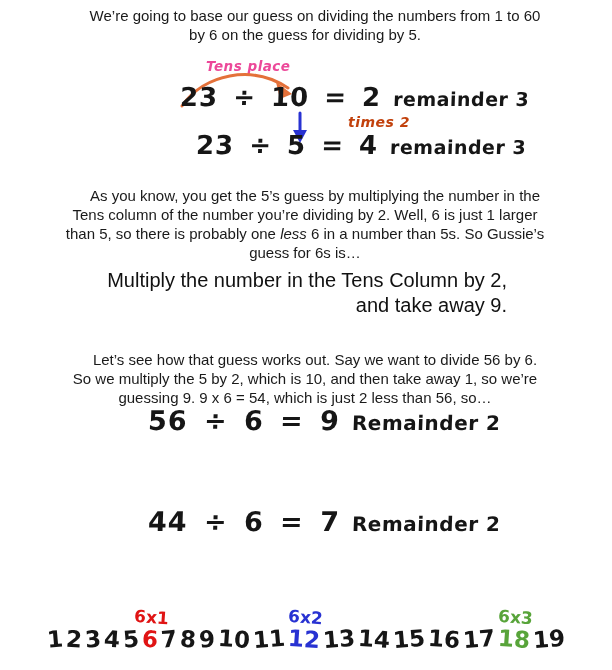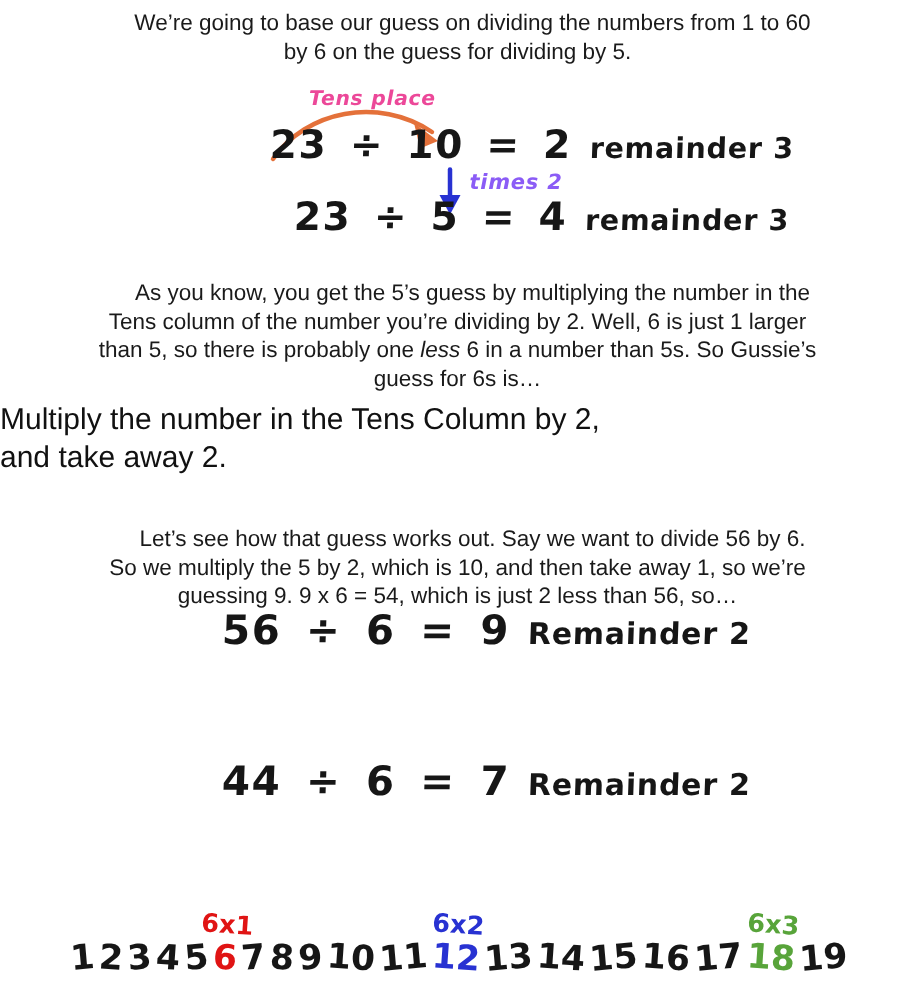--- a/index.html
+++ b/index.html
@@ -19,21 +19,21 @@
     font-size: 15px; line-height: 19px;
     text-indent: 20px;
     margin: 0;
     text-align: center;
   }
   .para em { font-style: italic; }
 
   .statement {
     position: absolute;
     left: 0; width: 507px;
-    text-align: left;
+    text-align: right;
     font-size: 20px; line-height: 25px;
     color: #111;
   }
 
   
   .hand { font-family: "DejaVu Sans", sans-serif; font-weight: 700; color: #161616; }
 
   .figure1 { position: absolute; top: 58px; left: 0; width: 612px; height: 122px; }
   .tens-label {
     position: absolute; left: 206px; top: 0;
@@ -88,32 +88,32 @@
     </svg>
 
     <div class="eq eq1">
       <span class="hand expr">23 ÷ 10 = 2</span><span class="hand rem">remainder 3</span>
     </div>
 
     <svg class="arrow-svg blue-arrow" width="18" height="33" viewBox="0 0 18 33">
       <line x1="9" y1="2" x2="9" y2="21" stroke-width="3" stroke-linecap="round" stroke="#2832D2"></line>
       <polygon points="2,19 16,19 9,32" fill="#2832D2"></polygon>
     </svg>
-    <div class="hand times2" style="color: #8b5cf6;">times 2</div>
+    <div class="hand times2" style="color: #c2410c; margin-left: 35px;">times 2</div>
 
     <div class="eq eq2">
       <span class="hand expr">23 ÷ 5 = 4</span><span class="hand rem">remainder 3</span>
     </div>
   </div>
 
   <p class="para" style="top:186px"><span>As you know, you get the 5’s guess by multiplying the number in the Tens column of the number you’re dividing by 2. Well, 6 is just 1 larger than 5, so there is probably one </span><em>less</em><span> 6 in a number than 5s. So Gussie’s guess for 6s is…</span></p>
 
   <div class="statement" style="top:268px">
     <div>Multiply the number in the Tens Column by 2,</div>
-    <div>and take away 2.</div>
+    <div>and take away 9.</div>
   </div>
 
   <p class="para" style="top:350px"><span>Let’s see how that guess works out. Say we want to divide 56 by 6. So we multiply the 5 by 2, which is 10, and then take away 1, so we’re guessing 9. 9 x 6 = 54, which is just 2 less than 56, so…</span></p>
 
   <div class="eq-line" style="top:405px">
     <span class="hand expr">56 ÷ 6 = 9</span><span class="hand rem">Remainder 2</span>
   </div>
 
 
   <div class="eq-line" style="top:506px">

